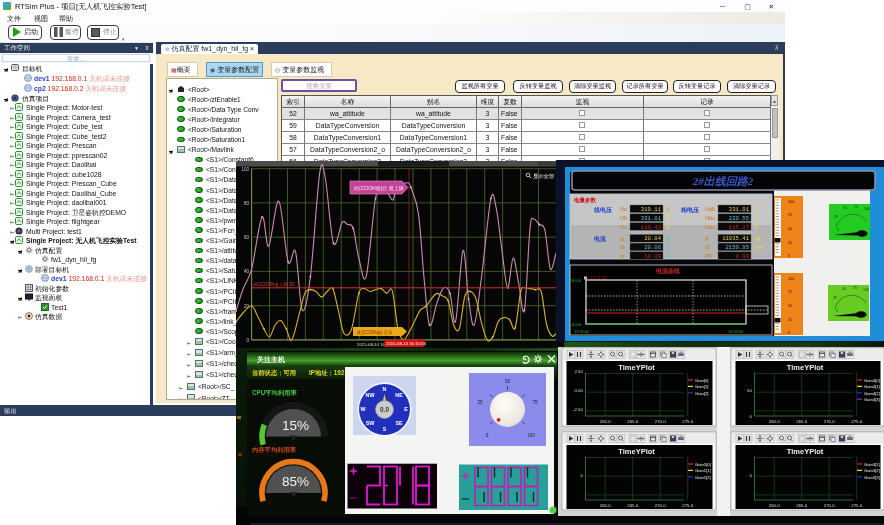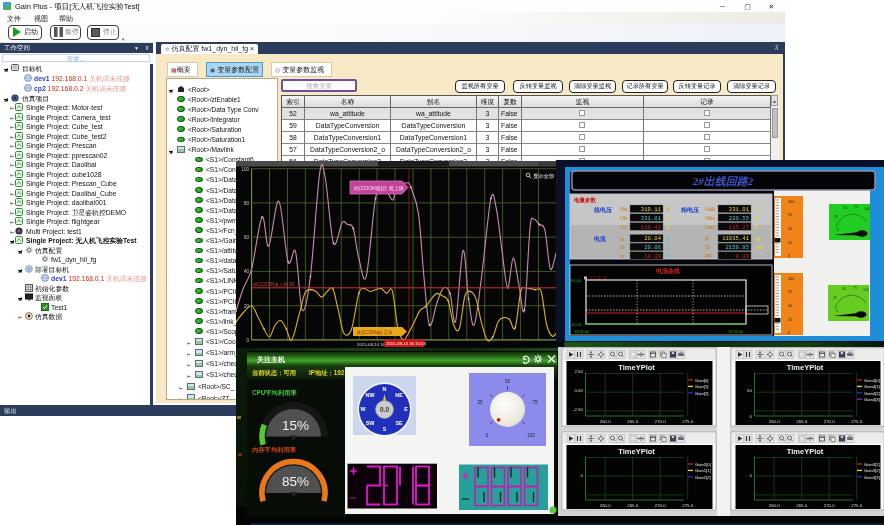--- a/index.html
+++ b/index.html
@@ -40,21 +40,21 @@
 .th{position:absolute;top:0;height:12px;background:linear-gradient(180deg,#f4f4f4,#dcdcdc);border-right:1px solid #666;border-bottom:1px solid #666;font-size:6.8px;line-height:12px;text-align:center;color:#111;}
 .td{position:absolute;height:12px;border-right:1px solid #777;border-bottom:1px solid #888;font-size:6.8px;line-height:12px;text-align:center;color:#111;background:#fff;}
 .cb{position:absolute;width:6px;height:6px;border:1px solid #999;background:#fff;top:2px;}
 #vscroll{left:771px;top:95px;width:8px;height:305px;background:#f0f0f0;}
 </style>
 </head>
 <body>
 <div id="stage">
   <div class="abs" id="titlebar"></div>
   <div class="abs" id="appicon"></div>
-  <div class="abs" id="titletxt">Gain Plus - 项目[无人机飞控实验Test]</div>
+  <div class="abs" id="titletxt">RTSim Plus - 项目[无人机飞控实验Test]</div>
   <div class="abs wbtn" style="left:718px;">─</div>
   <div class="abs wbtn" style="left:743px;">▢</div>
   <div class="abs wbtn" style="left:767px;">✕</div>
   <div class="abs" id="menubar"></div>
   <div class="abs mi" style="left:7px;top:14px;">文件</div>
   <div class="abs mi" style="left:34px;top:14px;">视图</div>
   <div class="abs mi" style="left:59px;top:14px;">帮助</div>
   <div class="abs" id="toolbar"></div>
   <div class="tbtn" style="left:8px;width:34px;">
      <svg width="10" height="10" style="position:absolute;left:3px;top:1px;">

